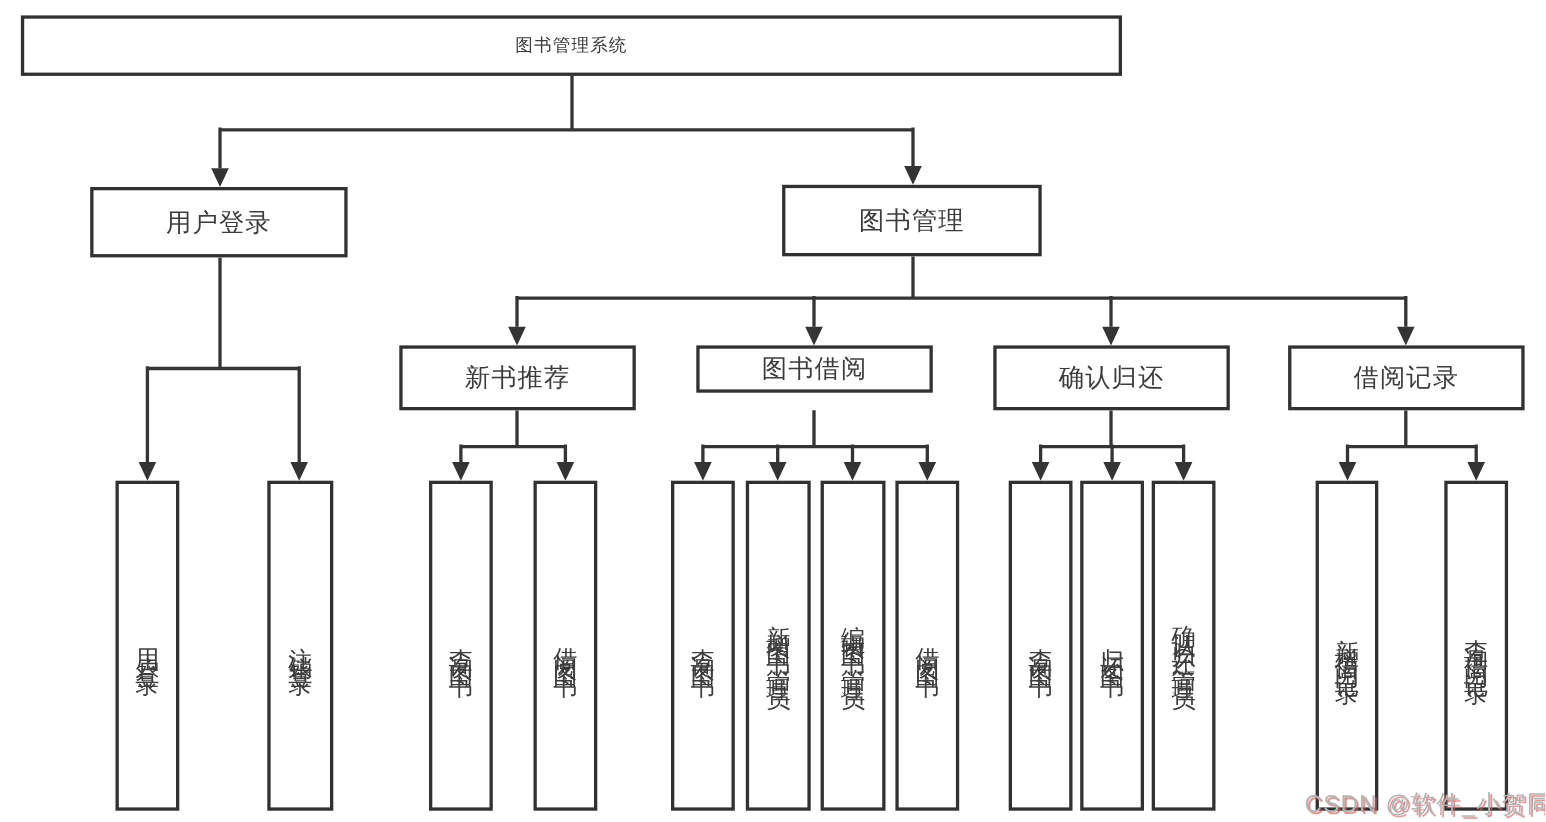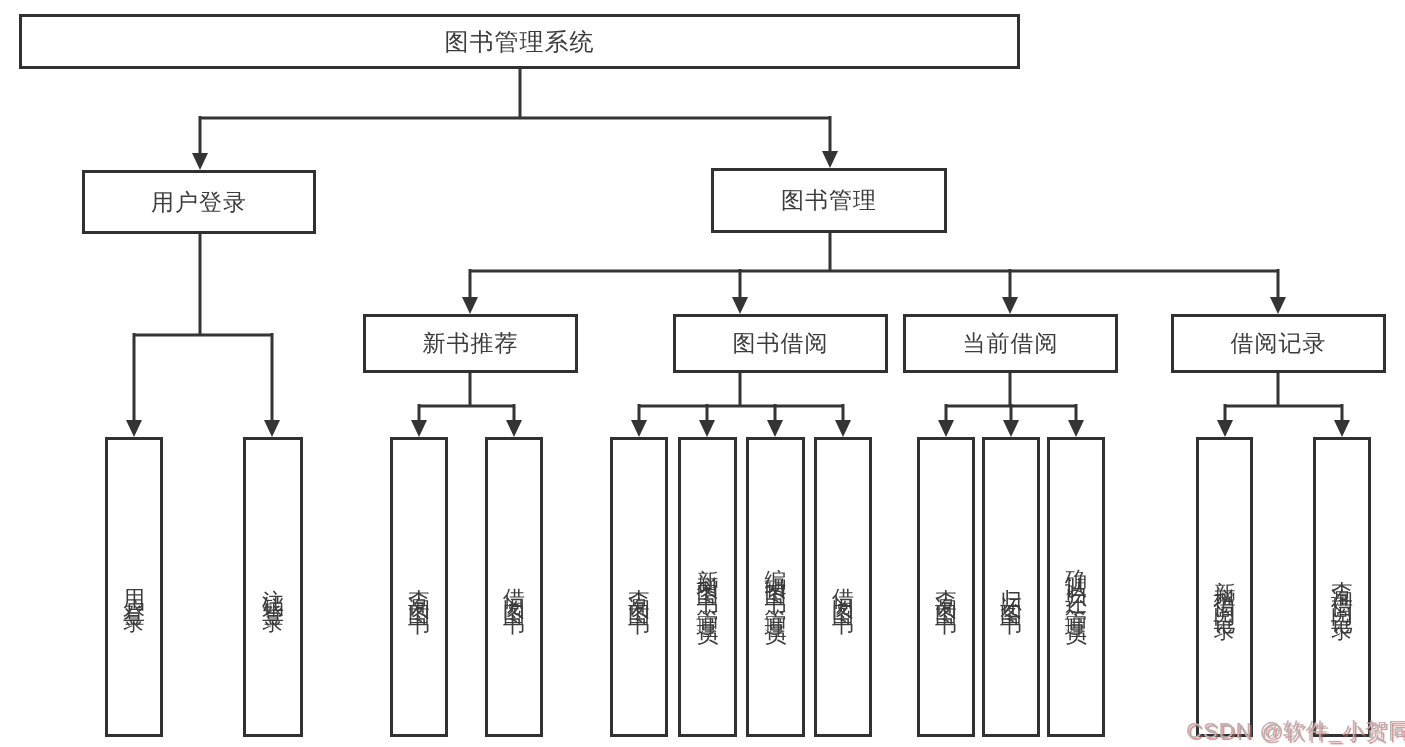--- a/index.html
+++ b/index.html
@@ -23,21 +23,21 @@
     background: #ffffff;
     border: 3px solid #313131;
     color: #3c3c3c;
     display: flex;
     align-items: center;
     justify-content: center;
     font-size: 23px;
     letter-spacing: 1px;
     white-space: nowrap;
   }
-  .hbox.root { font-size: 24px; text-align: center; }
+  .hbox.root { font-size: 16px; text-align: center; }
   .vbox {
     position: absolute;
     box-sizing: border-box;
     top: 437px;
     height: 300px;
     background: #ffffff;
     border: 3px solid #313131;
     color: #3c3c3c;
     display: flex;
     align-items: center;
@@ -83,22 +83,22 @@
          M1068 420L1084 420L1076 437Z M1217 420L1233 420L1225 437Z
          M1334 420L1350 420L1342 437Z" fill="#343434" stroke="none"></path>
   </svg>
 
   <div class="hbox root" style="left:19px; top:14px; width:1001px; height:55px;">图书管理系统</div>
 
   <div class="hbox" style="left:82px; top:170px; width:234px; height:64px;">用户登录</div>
   <div class="hbox" style="left:363px; top:314px; width:215px; height:59px;">新书推荐</div>
 
   <div class="hbox" style="left:711px; top:168px; width:236px; height:65px;">图书管理</div>
-  <div class="hbox" style="left:633px; top:314px; width:215px; height:59px;margin-left:40px;">图书借阅</div>
-  <div class="hbox" style="left:903px; top:314px; width:215px; height:59px;">当前借阅</div>
+  <div class="hbox" style="left:633px; top:314px; width:215px; height:43px;">图书借阅</div>
+  <div class="hbox" style="left:903px; top:314px; width:215px; height:59px;">确认归还</div>
   <div class="hbox" style="left:1171px; top:314px; width:215px; height:59px;">借阅记录</div>
 
   <div class="vbox" style="left:105px; width:58px;">用户登录</div>
   <div class="vbox" style="left:243px; width:60px;">注销登录</div>
 
   <div class="vbox" style="left:390px; width:58px;">查询图书</div>
   <div class="vbox" style="left:485px; width:58px;">借阅图书</div>
 
   <div class="vbox" style="left:610px; width:58px;">查询图书</div>
   <div class="vbox" style="left:678px; width:59px;">新增图书（管理员）</div>

